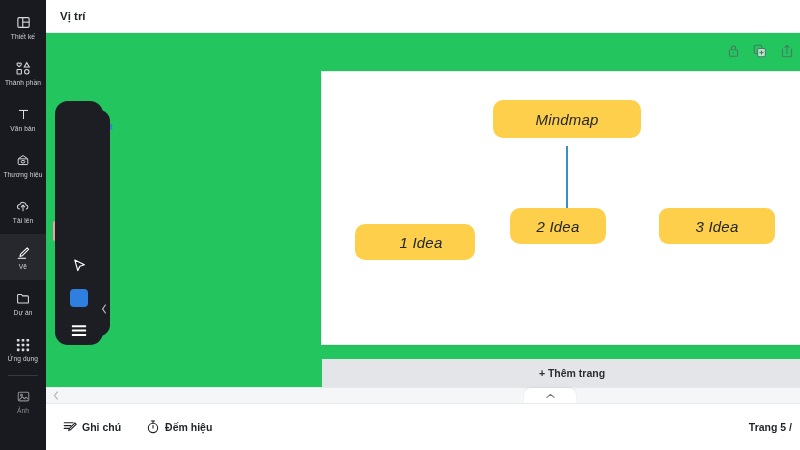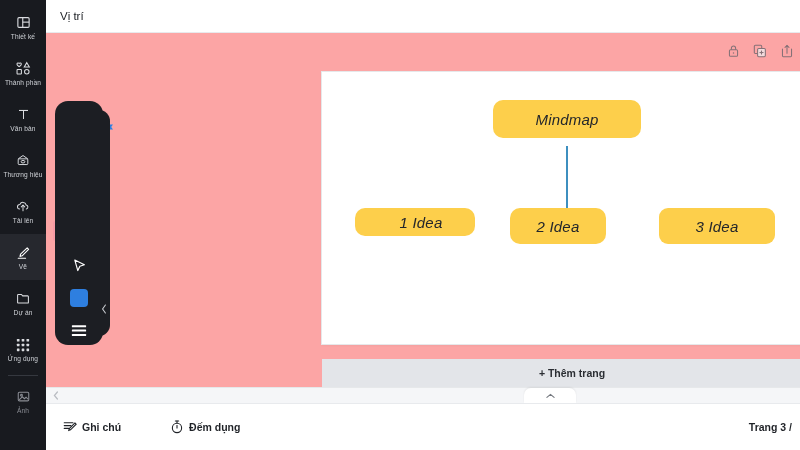--- a/index.html
+++ b/index.html
@@ -47,27 +47,27 @@
   
   .topbar {
     position: absolute; left: 46px; top: 0;
     width: 754px; height: 33px;
     background: #ffffff;
     border-bottom: 1px solid #e8eaed;
     display: flex; align-items: center;
     padding-left: 14px;
     z-index: 20;
   }
-  .topbar-title { font-size: 11.5px; color: #22252a; font-weight: 400; }
+  .topbar-title { font-size: 11.5px; color: #22252a; font-weight: 700; }
 
   
   .workspace {
     position: absolute; left: 46px; top: 33px;
     width: 754px; height: 370px;
-    background: #fca5a5;
+    background: #22c55e;
     overflow: hidden;
   }
 
   
   .doc-tools {
     position: absolute; right: 6px; top: 11px;
     display: flex; align-items: center; gap: 13px;
     z-index: 12;
   }
   .doc-tools .dt { cursor: pointer; opacity: .72; }
@@ -174,21 +174,20 @@
   }
 
   
   .bottombar {
     position: absolute; left: 46px; top: 403px;
     width: 754px; height: 47px;
     background: #ffffff;
     border-top: 1px solid #e8eaed;
     display: flex; align-items: center;
     z-index: 20;
-    gap: 24px;
   }
   .bb-item {
     display: flex; align-items: center; gap: 5px;
     font-size: 10.5px; font-weight: 700; color: #1f2227;
     cursor: pointer;
   }
   .bb-item:nth-of-type(1) { margin-left: 17px; }
   .bb-item:nth-of-type(2) { margin-left: 25px; }
   .bb-right {
     margin-left: auto; margin-right: 8px;
@@ -358,21 +357,21 @@
         <path d="M1 4.6 L5 1.2 L9 4.6"></path>
       </svg>
     </div>
   </div>
 
   <div>
     <div class="connector" style="left:566px; top:146px; height:62px;"></div>
 
     <div class="node" style="left:493px; top:100px; width:148px; height:38px;">Mindmap</div>
 
-    <div class="node" style="left:355px; top:208px; width:120px; height:28px;padding-left:12px;">1 Idea</div>
+    <div class="node" style="left:355px; top:224px; width:120px; height:36px;padding-left:12px;">1 Idea</div>
 
     <div class="node" style="left:510px; top:208px; width:96px; height:36px;">2 Idea</div>
 
     <div class="node" style="left:659px; top:208px; width:116px; height:36px;border-radius:9px;">3 Idea</div>
   </div>
 
   <div class="penpanel-back"></div>
   <div class="penpanel"></div>
 
   <div class="pen-slot" style="left:55px; top:112px; width:65px;">
@@ -447,19 +446,19 @@
 
     <div class="bb-item">
       <span>
         <svg width="14" height="14" viewBox="0 0 16 16" fill="none" stroke="#1f2227" stroke-width="1.25" stroke-linecap="round">
           <circle cx="8" cy="9.1" r="5.3"></circle>
           <line x1="8" y1="1.2" x2="8" y2="3.2"></line>
           <line x1="6.1" y1="1.2" x2="9.9" y2="1.2"></line>
           <line x1="8" y1="9.1" x2="8" y2="6.3"></line>
         </svg>
       </span>
-      <span>Đếm dụng</span>
-    </div>
-
-    <div class="bb-right">Trang 3 /</div>
+      <span>Đếm hiệu</span>
+    </div>
+
+    <div class="bb-right">Trang 5 /</div>
   </div>
 
 </div>
 
 </body></html>

